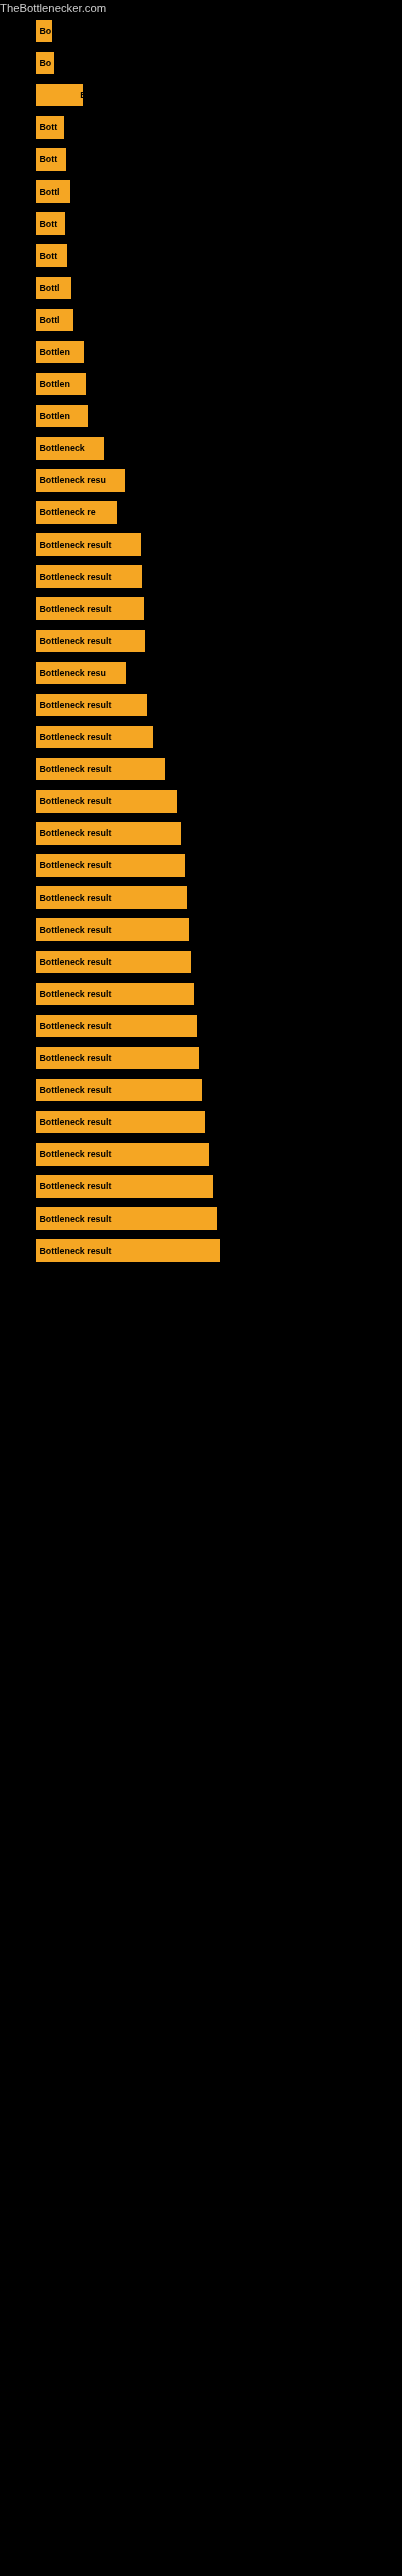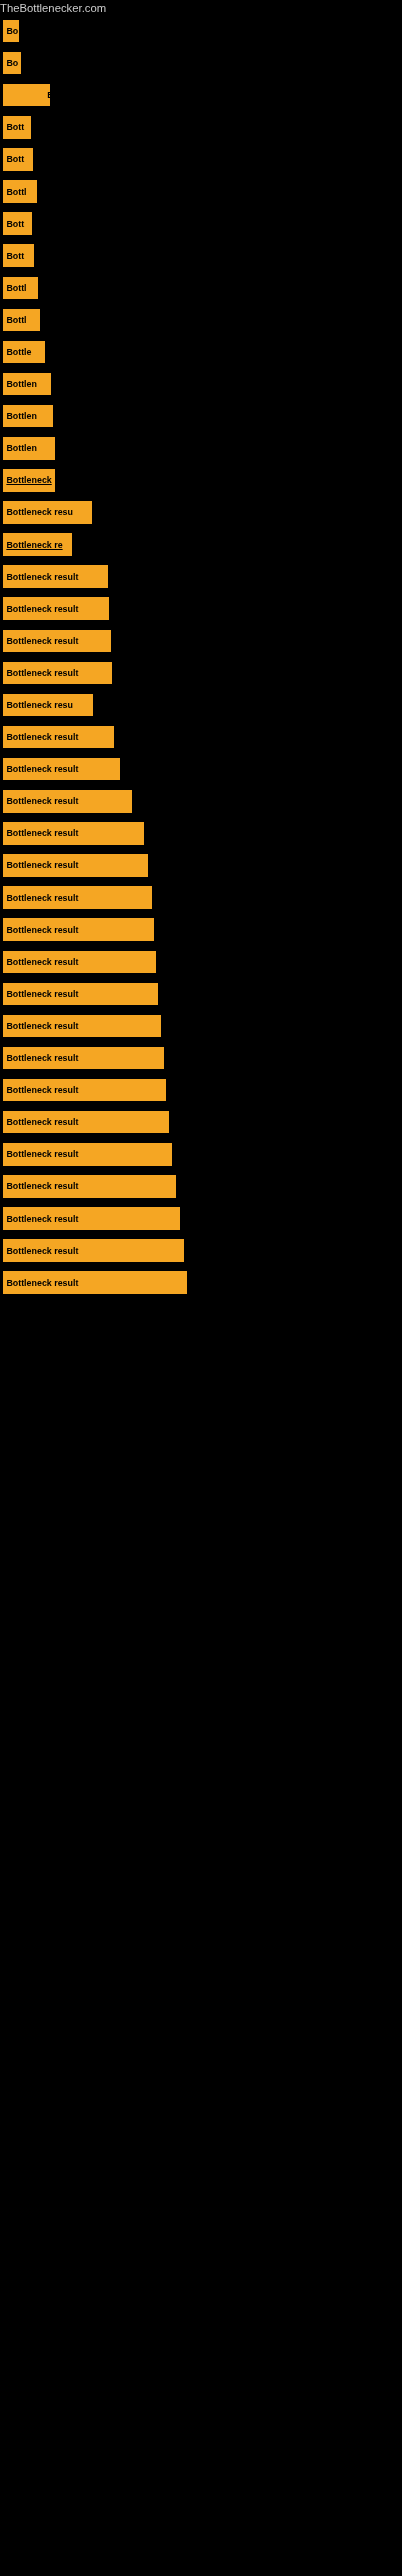--- a/index.html
+++ b/index.html
@@ -14,20 +14,21 @@
       color: #ccc;
       font-size: 11.3px;
       text-align: center;
       padding: 6.4px 0 3.2px 0;
     }
     .bar-row {
       display: flex;
       align-items: center;
       margin-bottom: 0px;
       padding: 4.8px 0 4.8px 3.2px;
+      margin-left: 33px;
     }
     .bar {
       background-color: #f5a623;
       height: 22.5px;
       display: flex;
       align-items: center;
       padding: 0 3.2px;
       white-space: nowrap;
       overflow: hidden;
     }
@@ -89,51 +90,46 @@
       <div class="bar" style="width: 35px;">
         <span class="bar-label">Bottl</span>
       </div>
     </div>
     <div class="bar-row">
       <div class="bar" style="width: 37px;">
         <span class="bar-label">Bottl</span>
       </div>
     </div>
     <div class="bar-row">
-      <div class="bar" style="width: 42px;">
-        <span class="bar-label">Bottle</span>
-      </div>
-    </div>
-    <div class="bar-row">
       <div class="bar" style="width: 48px;">
         <span class="bar-label">Bottlen</span>
       </div>
     </div>
     <div class="bar-row">
       <div class="bar" style="width: 50px;">
         <span class="bar-label">Bottlen</span>
       </div>
     </div>
     <div class="bar-row">
       <div class="bar" style="width: 52px;">
         <span class="bar-label">Bottlen</span>
       </div>
     </div>
     <div class="bar-row">
-      <div class="bar" style="width: 52px; text-decoration: underline;">
+      <div class="bar" style="width: 68px;">
         <span class="bar-label">Bottleneck</span>
       </div>
     </div>
     <div class="bar-row">
       <div class="bar" style="width: 89px;">
         <span class="bar-label">Bottleneck resu</span>
       </div>
     </div>
     <div class="bar-row">
-      <div class="bar" style="width: 69px; text-decoration: underline;">
+      <div class="bar" style="width: 81px;">
         <span class="bar-label">Bottleneck re</span>
       </div>
     </div>
     <div class="bar-row">
       <div class="bar" style="width: 105px;">
         <span class="bar-label">Bottleneck result</span>
       </div>
     </div>
     <div class="bar-row">
       <div class="bar" style="width: 106px;">

